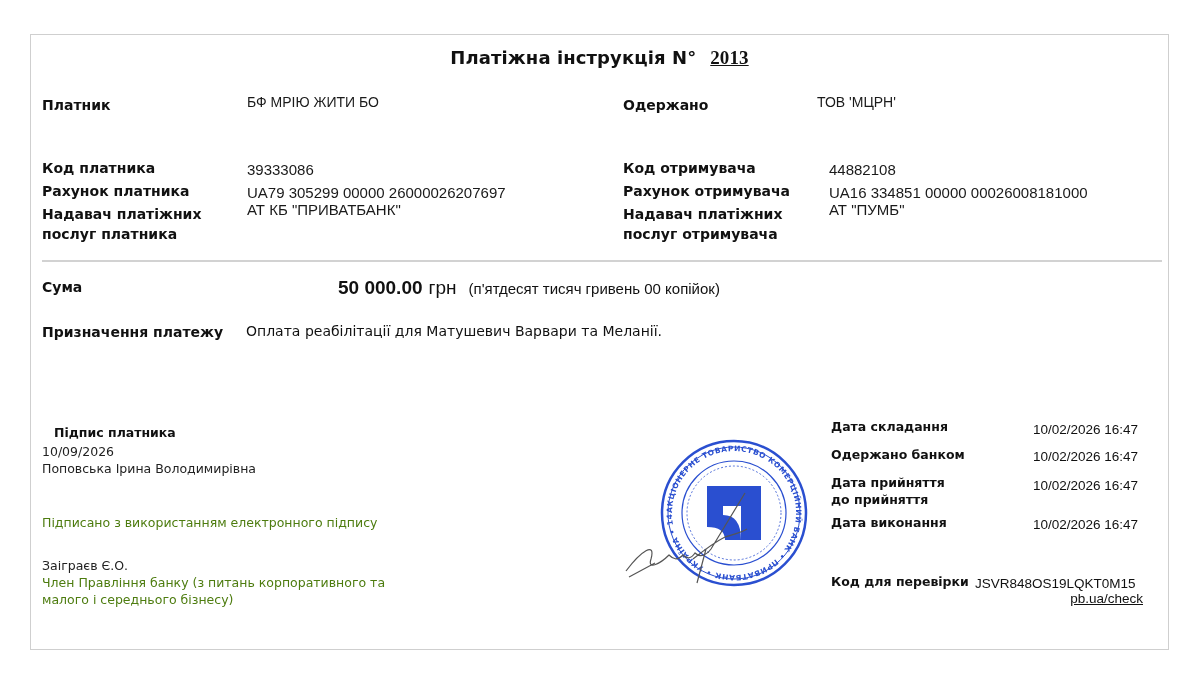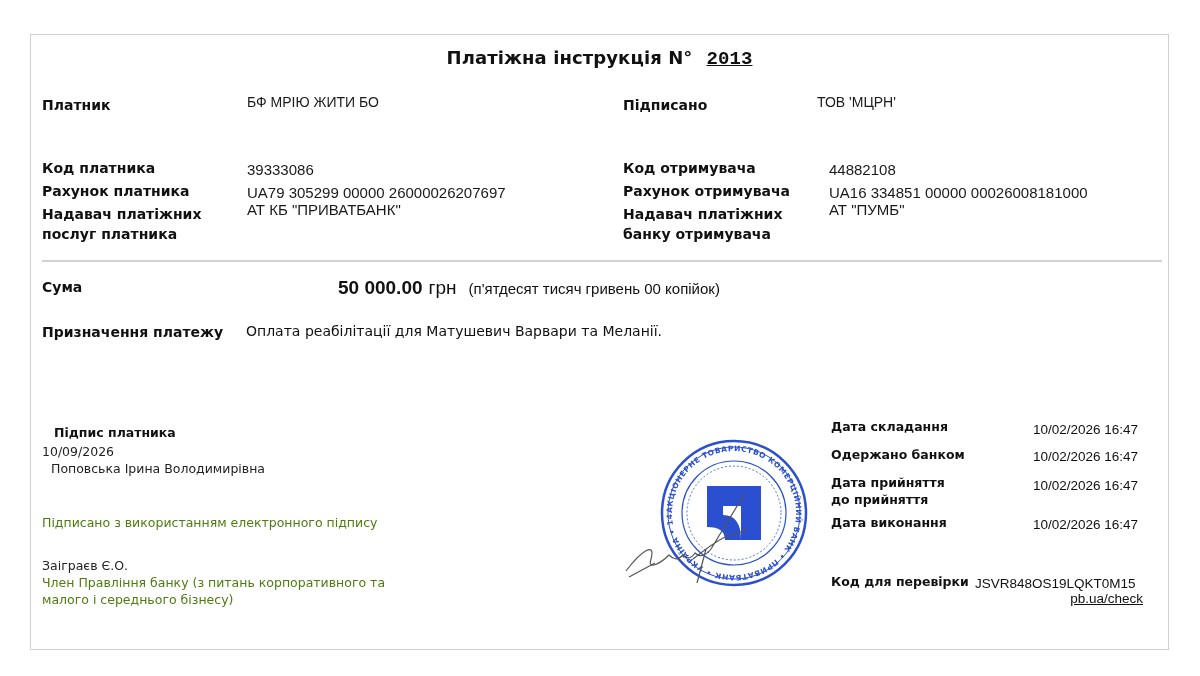--- a/index.html
+++ b/index.html
@@ -3,21 +3,21 @@
 <meta charset="utf-8">
 <style>
   html, body { margin: 0; padding: 0; background: #ffffff; }
   body { width: 1200px; height: 676px; position: relative; overflow: hidden;
          font-family: "Liberation Sans", "DejaVu Sans", sans-serif; color: #111; }
   .frame { position: absolute; left: 30px; top: 34px; width: 1139px; height: 616px;
            border: 1px solid #cfcfcf; box-sizing: border-box; background: #fff; }
   .abs { position: absolute; white-space: nowrap; }
   .title { left: 0; width: 100%; top: 12px; text-align: center; font-weight: bold; font-size: 18px;
            font-family: "DejaVu Sans", sans-serif; letter-spacing: 0.1px; }
-  .title .num { text-decoration: underline; margin-left: 14px; font-family: Liberation Mono, monospace; font-size: 19px; }
+  .title .num { text-decoration: underline; margin-left: 14px; font-family: Liberation Serif, serif; font-size: 19px; }
   .lbl { font-family: "DejaVu Sans", sans-serif; font-weight: bold; font-size: 14px; line-height: 20px; color: #111; }
   .val { font-family: "Liberation Sans", sans-serif; font-size: 15px; line-height: 20px; color: #1a1a1a; }
   .val-sm { font-family: "Liberation Sans", sans-serif; font-size: 14px; line-height: 20px; color: #1a1a1a; }
   .divider { position: absolute; left: 11px; top: 225px; width: 1120px; height: 0; border-top: 2px solid #d2d2d2; }
   .amount { font-family: "Liberation Sans", sans-serif; font-weight: bold; font-size: 19px; }
   .currency { font-family: "Liberation Sans", sans-serif; font-size: 19px; margin-left: 6px; }
   .words { font-family: "Liberation Sans", sans-serif; font-size: 15px; margin-left: 12px; }
   .purpose { font-family: "DejaVu Sans", sans-serif; font-size: 14px; }
   .sig-lbl { font-family: "DejaVu Sans", sans-serif; font-weight: bold; font-size: 12.5px; line-height: 17px; }
   .sig-val { font-family: "DejaVu Sans", sans-serif; font-size: 12.5px; line-height: 17px; color: #222; }
@@ -42,46 +42,46 @@
   <div class="abs lbl" style="left:11px; top:123px;">Код платника</div>
   <div class="abs val" style="left:216px; top:125px;">39333086</div>
 
   <div class="abs lbl" style="left:11px; top:146px;">Рахунок платника</div>
   <div class="abs val" style="left:216px; top:148px;">UA79 305299 00000 26000026207697</div>
 
   <div class="abs lbl" style="left:11px; top:169px;">Надавач платіжних</div>
   <div class="abs lbl" style="left:11px; top:189px;">послуг платника</div>
   <div class="abs val" style="left:216px; top:165px;">АТ КБ "ПРИВАТБАНК"</div>
 
-  <div class="abs lbl" style="left:592px; top:60px;">Підписано</div>
+  <div class="abs lbl" style="left:592px; top:60px;">Одержано</div>
   <div class="abs val-sm" style="left:786px; top:57px;">ТОВ 'МЦРН'</div>
 
   <div class="abs lbl" style="left:592px; top:123px;">Код отримувача</div>
   <div class="abs val" style="left:798px; top:125px;">44882108</div>
 
   <div class="abs lbl" style="left:592px; top:146px;">Рахунок отримувача</div>
   <div class="abs val" style="left:798px; top:148px;">UA16 334851 00000 00026008181000</div>
 
   <div class="abs lbl" style="left:592px; top:169px;">Надавач платіжних</div>
-  <div class="abs lbl" style="left:592px; top:189px;">банку отримувача</div>
+  <div class="abs lbl" style="left:592px; top:189px;">послуг отримувача</div>
   <div class="abs val" style="left:798px; top:165px;">АТ "ПУМБ"</div>
 
   <div class="divider"></div>
 
   <div class="abs lbl" style="left:11px; top:242px;">Сума</div>
   <div class="abs" style="left:307px; top:242px;">
     <span class="amount">50 000.00</span><span class="currency">грн</span><span class="words">(п'ятдесят тисяч гривень 00 копійок)</span>
   </div>
 
   <div class="abs purpose" style="left:215px; top:288px;">Оплата реабілітації для Матушевич Варвари та Меланії.</div>
   <div class="abs lbl" style="left:11px; top:287px;">Призначення платежу</div>
 
   <div class="abs sig-lbl" style="left:23px; top:389px;">Підпис платника</div>
   <div class="abs sig-val" style="left:11px; top:408px;">10/09/2026</div>
-  <div class="abs sig-val" style="left:20px; top:425px;text-align:center;">Поповська Ірина Володимирівна</div>
+  <div class="abs sig-val" style="left:11px; top:425px;text-align:center;">Поповська Ірина Володимирівна</div>
   <div class="abs sig-grey" style="left:11px; top:479px;">Підписано з використанням електронного підпису</div>
 
   <div class="abs sig-val" style="left:11px; top:522px;">Заіграєв Є.О.</div>
   <div class="abs sig-grey" style="left:11px; top:539px;">Член Правління банку (з питань корпоративного та</div>
   <div class="abs sig-grey" style="left:11px; top:556px;">малого і середнього бізнесу)</div>
 
   <svg class="stamp" viewBox="0 0 190 180">
     <g fill="none" stroke="#2a4fd0">
       <circle cx="113" cy="82" r="72" stroke-width="2.5"></circle>
       <circle cx="113" cy="82" r="66" stroke-width="1"></circle>

